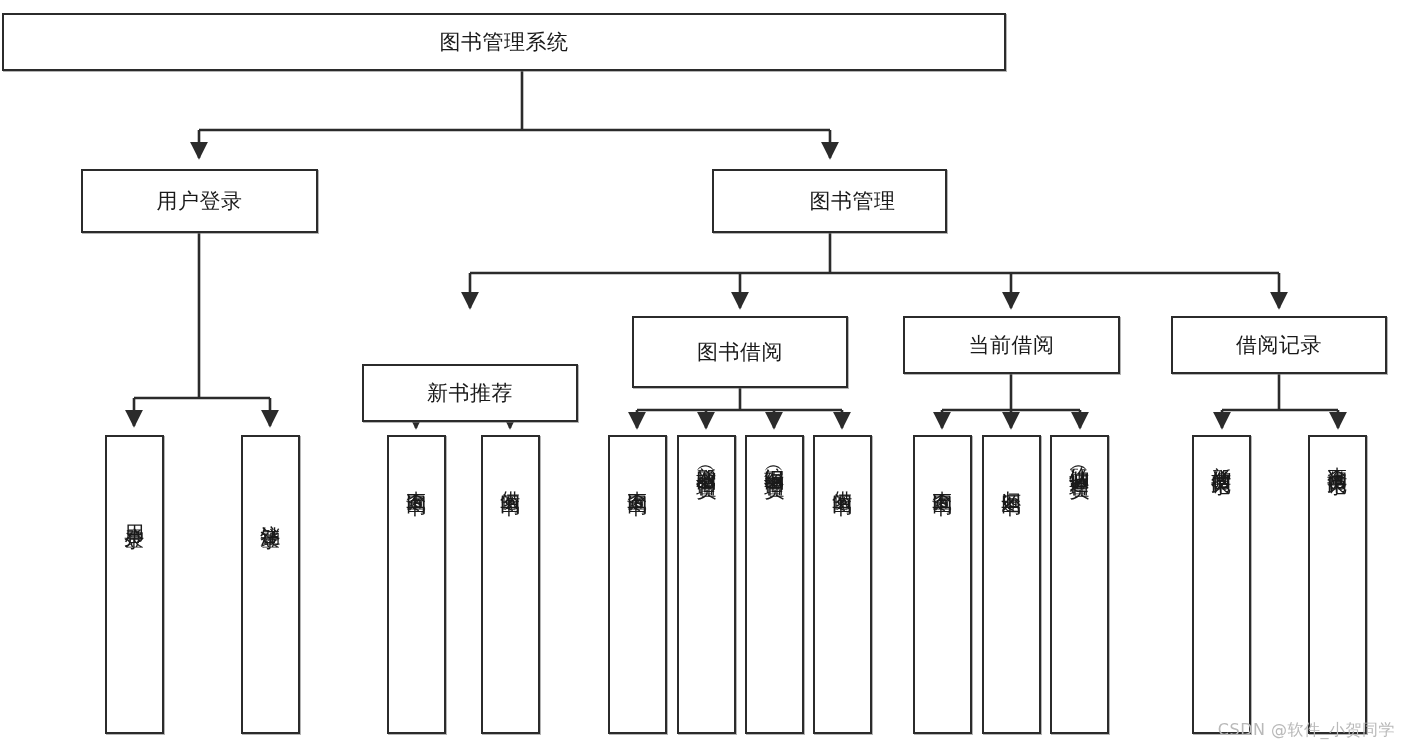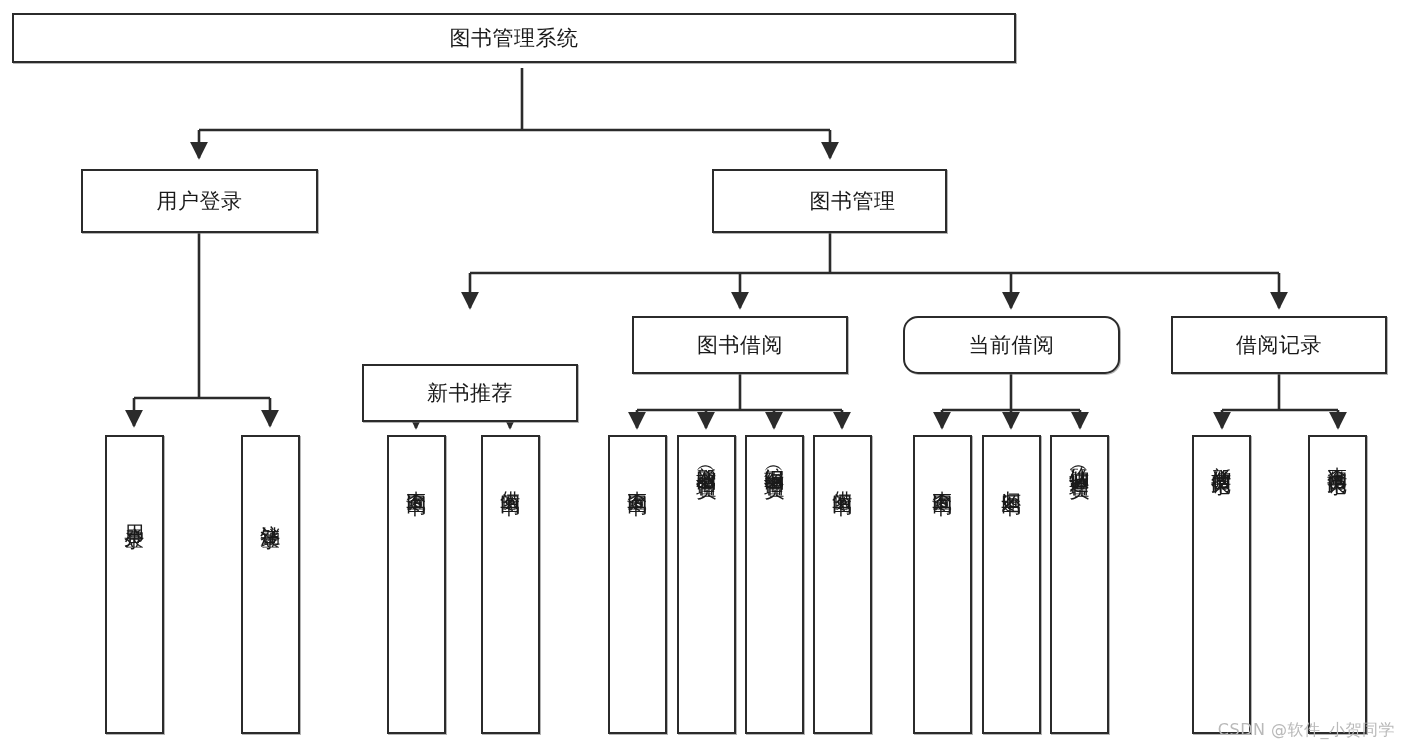--- a/index.html
+++ b/index.html
@@ -127,38 +127,38 @@
       <path d="M 1011 410 L 1011 428" marker-end="url(#arrow)"></path>
       <path d="M 1080 410 L 1080 428" marker-end="url(#arrow)"></path>
 
       <path d="M 1279 374 L 1279 410"></path>
       <path d="M 1222 410 L 1338 410"></path>
       <path d="M 1222 410 L 1222 428" marker-end="url(#arrow)"></path>
       <path d="M 1338 410 L 1338 428" marker-end="url(#arrow)"></path>
     </g>
   </svg>
 
-  <div class="node" style="left:12px; top:13px; width:1004px; height:50px;">
+  <div class="node" style="left:2px; top:13px; width:1004px; height:58px;">
     <span class="node-label">图书管理系统</span>
   </div>
 
   <div class="node" style="left:81px; top:169px; width:237px; height:64px;">
     <span class="node-label">用户登录</span>
   </div>
   <div class="node" style="left:712px; top:169px; width:235px; height:64px;padding-left:46px;">
     <span class="node-label">图书管理</span>
   </div>
 
   <div class="node" style="left:362px; top:316px; width:216px; height:58px;margin-top:48px;">
     <span class="node-label">新书推荐</span>
   </div>
-  <div class="node" style="left:632px; top:316px; width:216px; height:58px;">
+  <div class="node" style="left:632px; top:316px; width:216px; height:72px;">
     <span class="node-label">图书借阅</span>
   </div>
-  <div class="node" style="left:903px; top:316px; width:217px; height:58px;border-radius:15px;">
+  <div class="node" style="left:903px; top:316px; width:217px; height:58px;">
     <span class="node-label">当前借阅</span>
   </div>
   <div class="node" style="left:1171px; top:316px; width:216px; height:58px;">
     <span class="node-label">借阅记录</span>
   </div>
 
   <div class="node leaf short" style="left:105px; top:435px; width:59px; height:299px;">
     <span class="node-label">用户登录</span>
   </div>
   <div class="node leaf short" style="left:241px; top:435px; width:59px; height:299px;">

